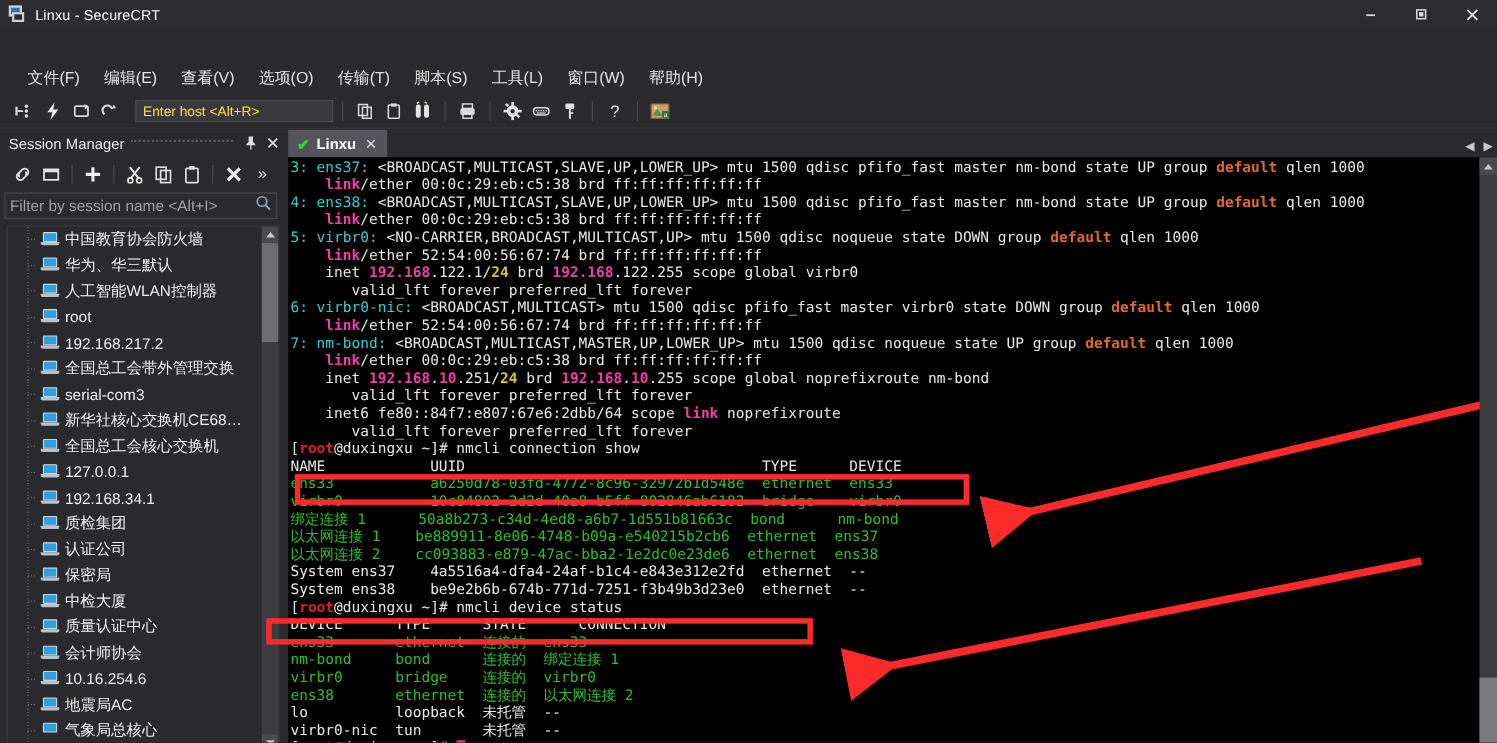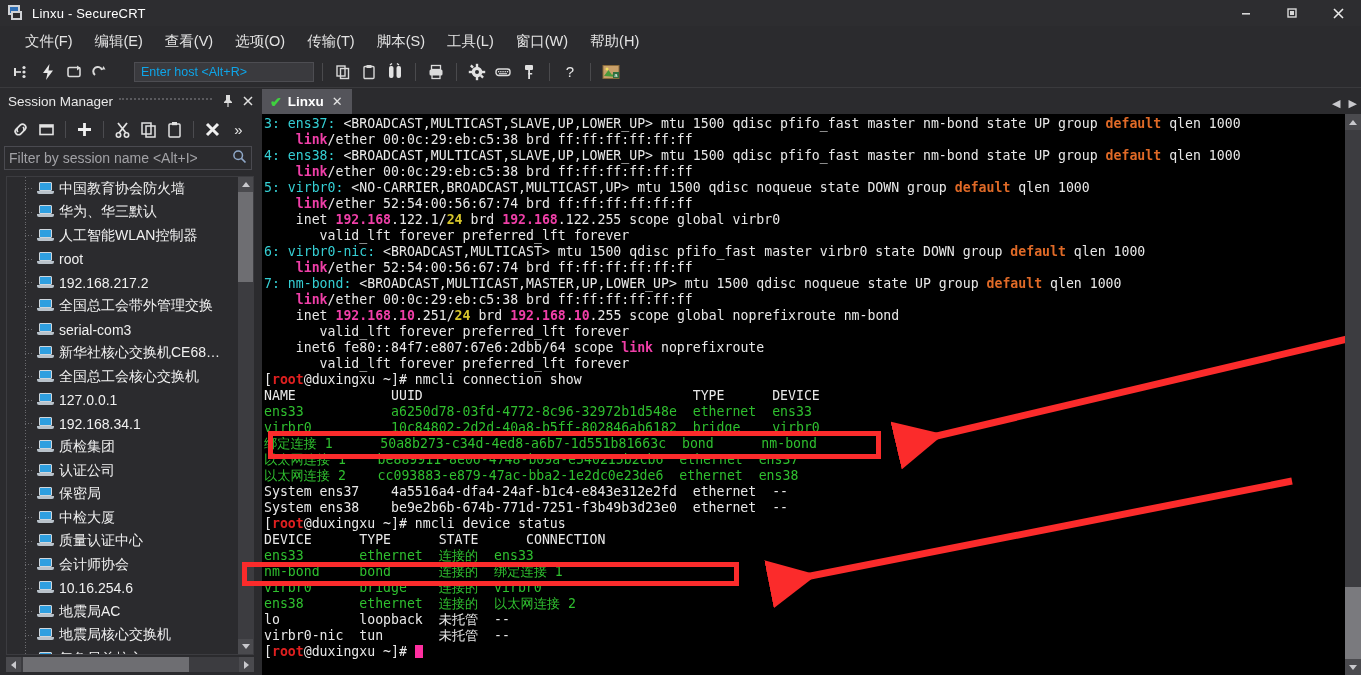--- a/index.html
+++ b/index.html
@@ -11,31 +11,31 @@
   .app-icon{ width:18px; height:18px; margin-left:6px; position:relative; flex:0 0 auto; }
   .app-icon .sq1{ position:absolute; left:2px; top:1px; width:12px; height:10px; border:2px solid #cfd2d6; background:#2f6fb5;}
   .app-icon .sq2{ position:absolute; left:5px; top:7px; width:11px; height:9px; border:2px solid #cfd2d6; background:#2d2d30;}
   .title-text{ color:#ffffff; font-size:13px; margin-left:8px; letter-spacing:.2px;}
   .win-btns{ position:absolute; right:0; top:0; height:26px; display:flex; }
   .win-btn{ width:46px; height:26px; display:flex; align-items:center; justify-content:center;
             color:#d8d8d8; font-size:13px; }
   .win-btn svg{ display:block; }
 
   
-  .menubar{ height:30px; background:#2b2b2e; display:flex; align-items:center; padding-left:14px; }
+  .menubar{ height:30px; background:#2b2b2e; display:flex; align-items:center; padding-left:14px;margin-top:29px; }
   .menu-item{ color:#e3e3e3; font-size:14.5px; padding:3px 11px; white-space:nowrap; }
 
   
   .toolbar{ height:32px; background:#2b2b2e; display:flex; align-items:center; padding-left:10px; gap:2px;
             border-bottom:1px solid #3a3a3d;}
   .tb-icon{ width:24px; height:24px; display:flex; align-items:center; justify-content:center; color:#e0e0e0;}
   .tb-icon svg{ display:block; }
   .tb-sep{ width:1px; height:18px; background:#4a4a4d; margin:0 6px; }
-  .host-input{ width:180px; height:20px; background:#3a3a3e; border:1px solid #4d4d52; margin-left:20px;
-               color:#0ea5e9; font-size:12.5px; display:flex; align-items:center; padding-left:6px; }
+  .host-input{ width:180px; height:20px; background:#3a3a3e; border:1px solid #4d4d52; margin-left:9px;
+               color:#fde047; font-size:12.5px; display:flex; align-items:center; padding-left:6px; }
 
   
   .body{ display:flex; height:587px; }
 
   
   .sm{ width:258px; background:#2b2b2e; display:flex; flex-direction:column; position:relative;}
   .sm-head{ height:26px; display:flex; align-items:center; padding-left:8px; position:relative;}
   .sm-title{ color:#e8e8e8; font-size:13.5px; }
   .sm-dots{ flex:1; height:6px; margin:0 6px; border-top:2px dotted #5a5a5e; }
   .sm-hbtn{ width:20px;height:22px;display:flex;align-items:center;justify-content:center;color:#dcdcdc;font-size:13px;}
@@ -463,27 +463,20 @@
           <div class="sess">
             <span class="ico">
               <span class="scr"></span>
               <span class="base"></span>
             </span>
             <span class="lbl">地震局AC</span>
           </div>
           <div class="sess">
             <span class="ico">
               <span class="scr"></span>
-              <span class="base"></span>
-            </span>
-            <span class="lbl">地震局核心交换机</span>
-          </div>
-          <div class="sess">
-            <span class="ico">
-              <span class="scr"></span>
             </span>
             <span class="lbl">气象局总核心</span>
           </div>
         </div>
       <div class="sm-vscroll">
         <div class="up">
             <div class="arrow a-up"></div>
           </div>
         <div class="thumb"></div>
         <div class="dn">

